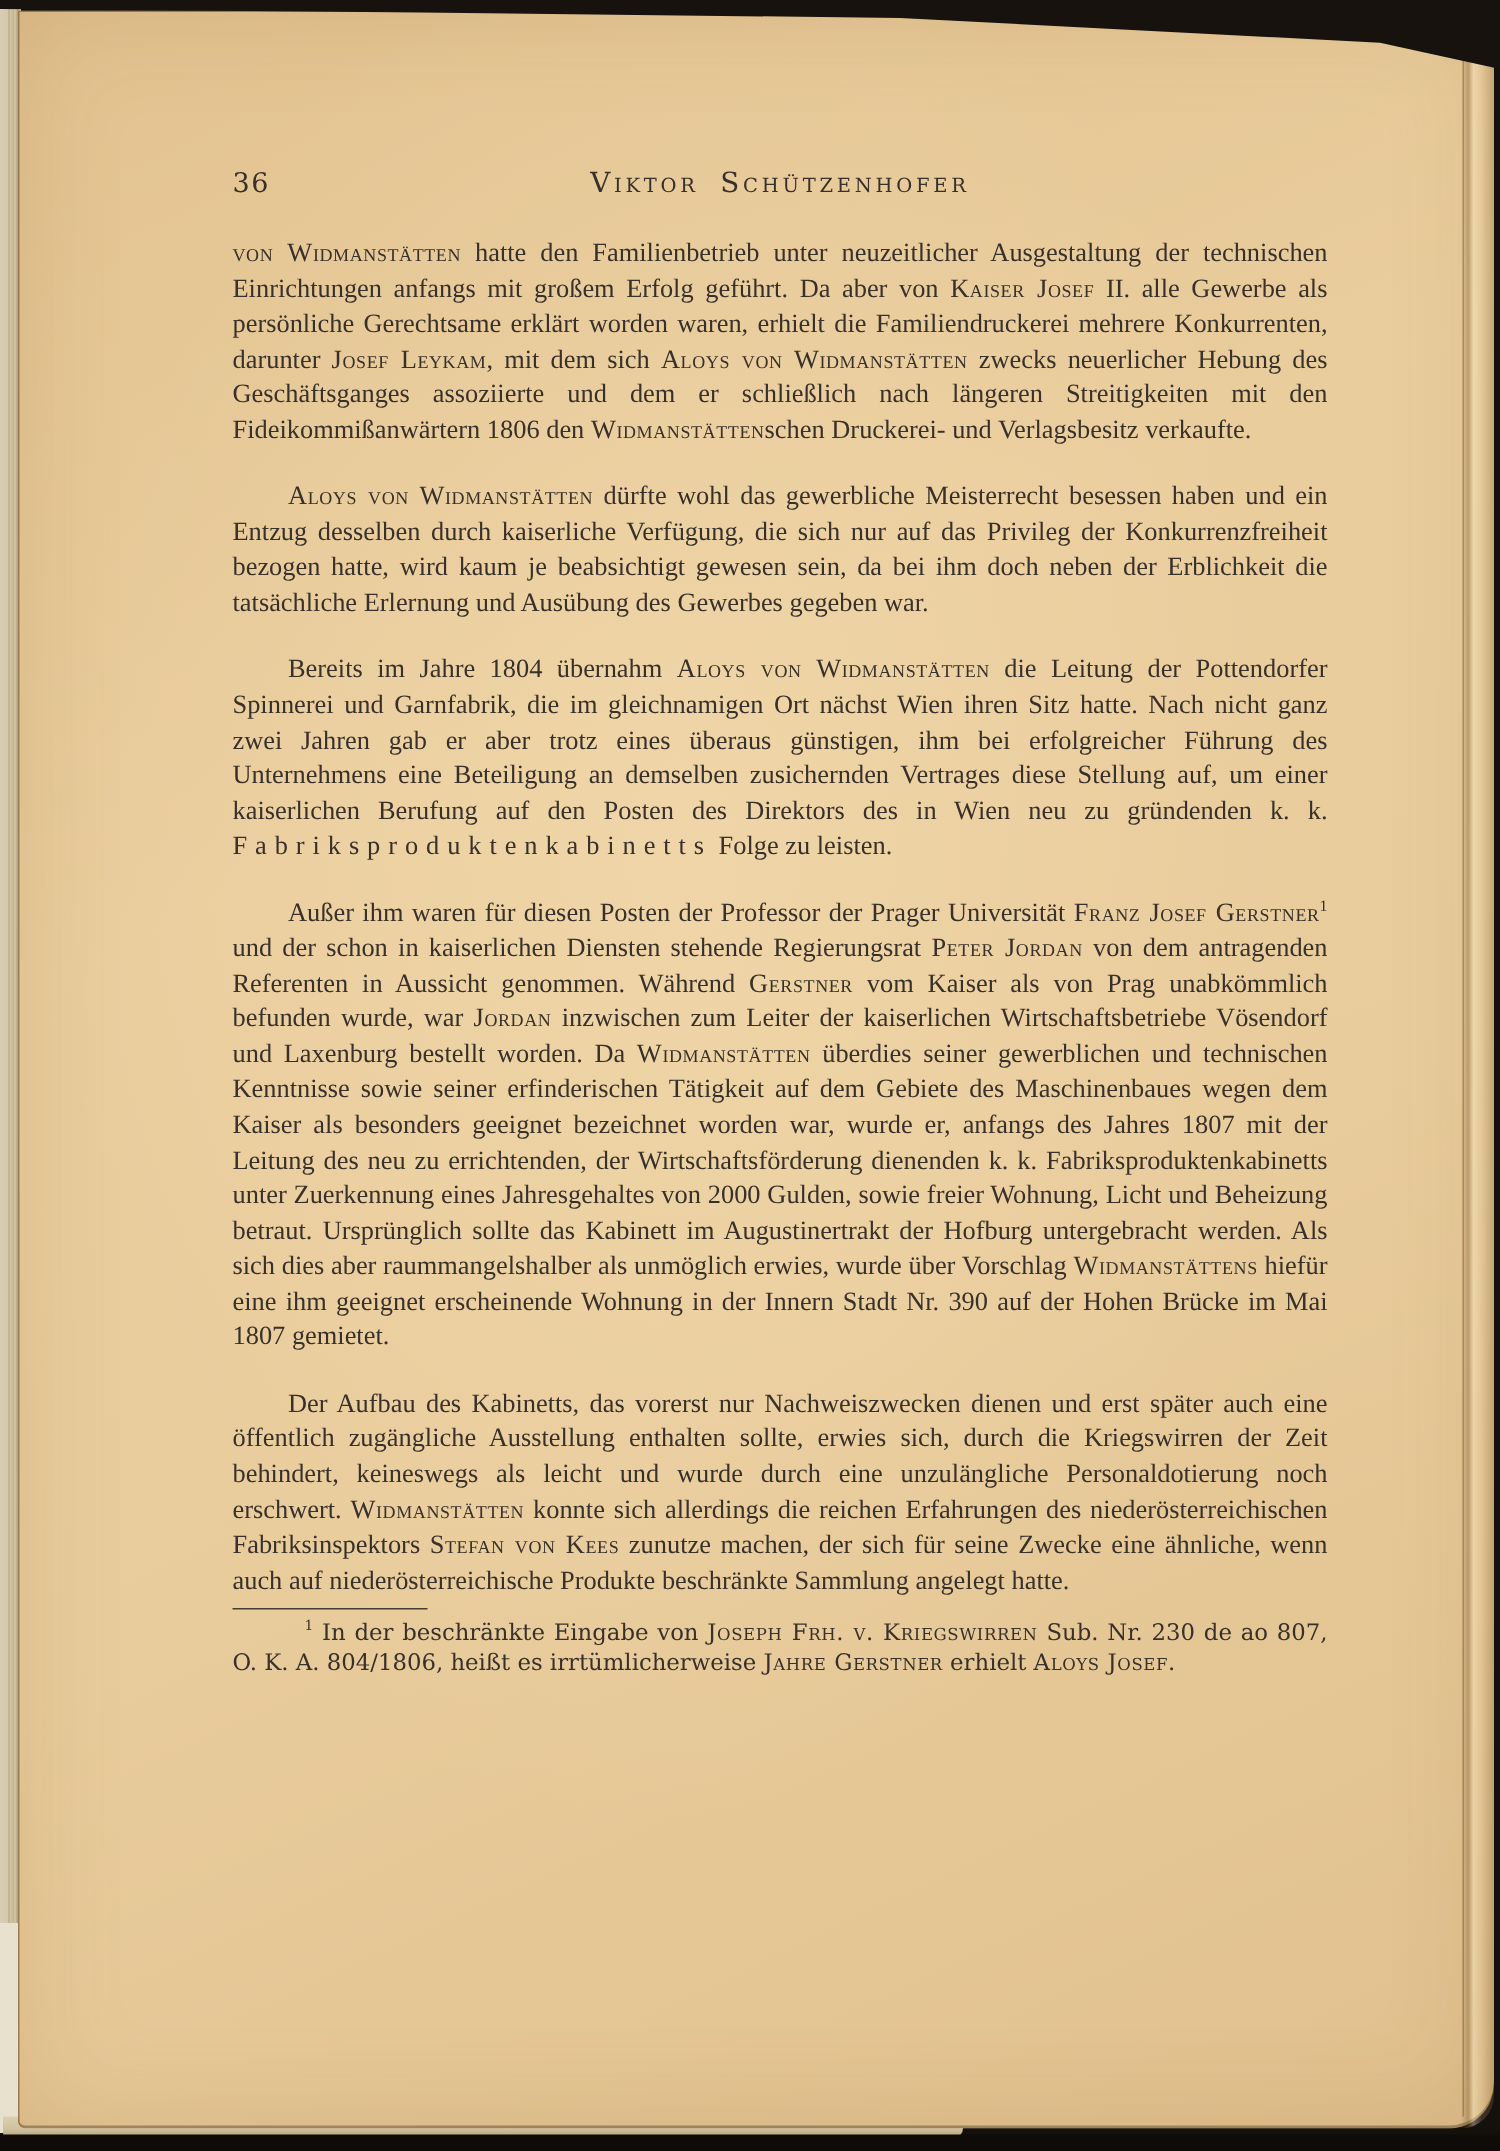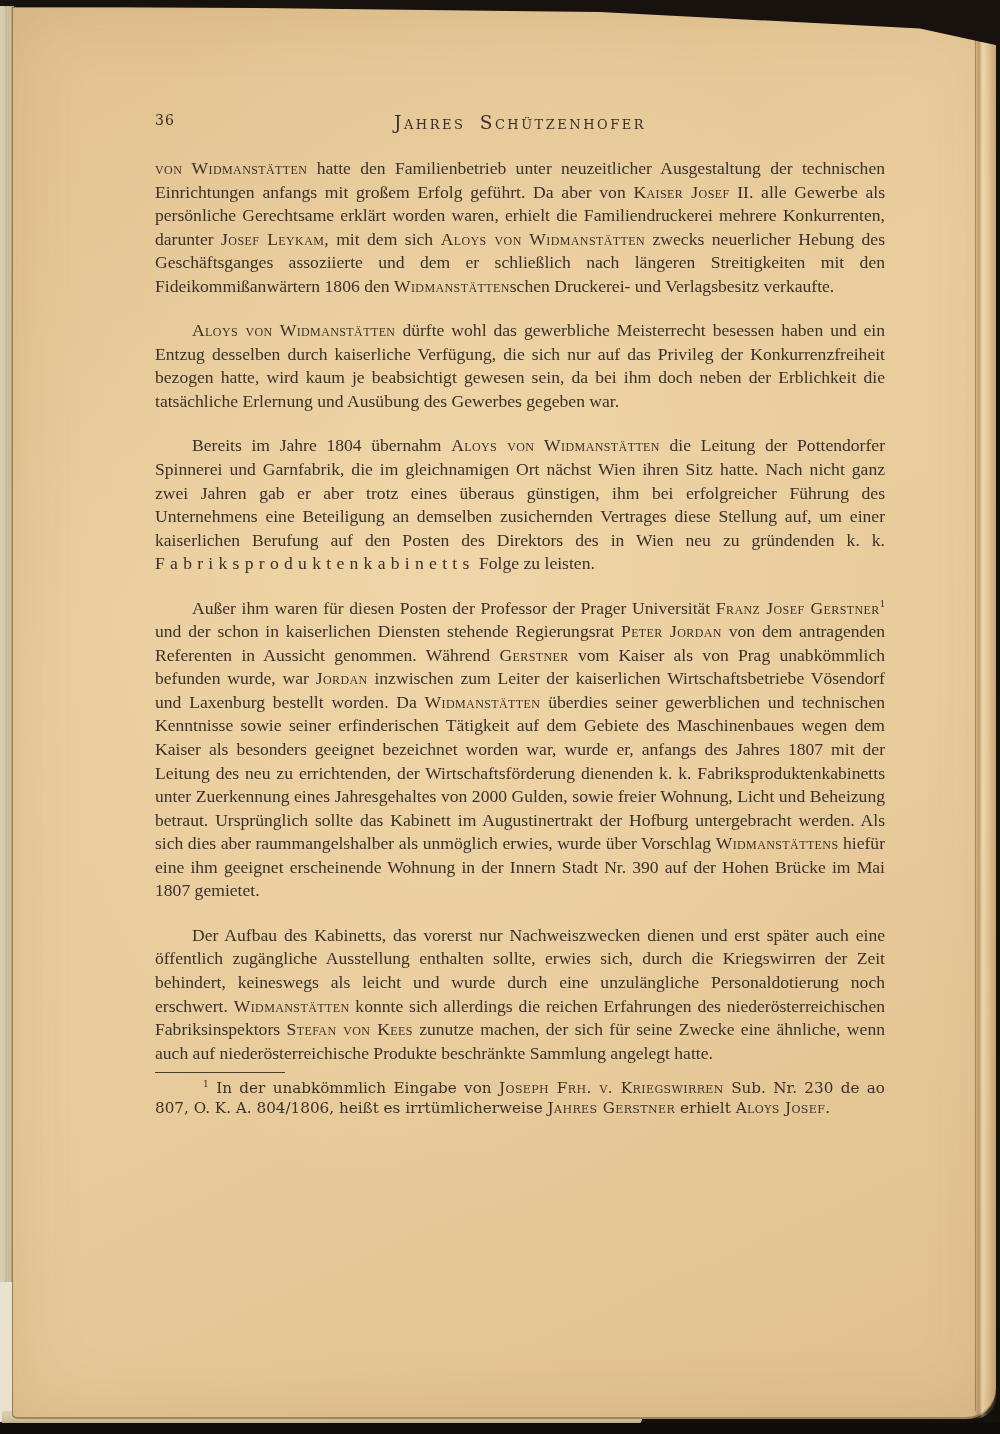--- a/index.html
+++ b/index.html
@@ -75,21 +75,21 @@
   
   .text-block{
     position:absolute;left:143px;top:105px;width:730px;
     color:#38302a;
   }
   .header-row{
     position:relative;height:26px;margin-bottom:19px;
   }
   .page-number{
     position:absolute;left:0;top:0;
-    font-size:14px;letter-spacing:1px;
+    font-size:18px;letter-spacing:1px;
   }
   .running-header{
     position:absolute;left:0;right:0;top:0;text-align:center;
     font-variant:small-caps;font-size:18.5px;letter-spacing:2.5px;
     word-spacing:6px;
   }
   .body-text p{
     margin:0;font-size:17.6px;line-height:23.55px;
     text-align:justify;
     font-family:Liberation Serif, serif;
@@ -116,35 +116,35 @@
   <div class="under-corner"></div>
   <div class="under-bottom"></div>
 
   <div class="page">
     <div class="fold"></div>
     <div class="fold-line"></div>
 
     <div class="text-block">
       <div class="header-row">
         <span class="page-number">36</span>
-        <span class="running-header">Jahres Schützenhofer</span>
+        <span class="running-header">Viktor Schützenhofer</span>
       </div>
 
       <div class="body-text">
           <p><span class="sc">von Widmanstätten</span><span> hatte den Familienbetrieb unter neuzeitlicher Ausgestaltung der technischen Einrichtungen anfangs mit großem Erfolg geführt. Da aber von </span><span class="sc">Kaiser Josef</span><span> II. alle Gewerbe als persönliche Gerechtsame erklärt worden waren, erhielt die Familiendruckerei mehrere Konkurrenten, darunter </span><span class="sc">Josef Leykam</span><span>, mit dem sich </span><span class="sc">Aloys von Widmanstätten</span><span> zwecks neuerlicher Hebung des Geschäftsganges assoziierte und dem er schließlich nach längeren Streitigkeiten mit den Fideikommißanwärtern 1806 den </span><span class="sc">Widmanstätten</span><span>schen Druckerei- und Verlagsbesitz verkaufte.</span></p>
           <p class="indent"><span class="sc">Aloys von Widmanstätten</span><span> dürfte wohl das gewerbliche Meisterrecht besessen haben und ein Entzug desselben durch kaiserliche Verfügung, die sich nur auf das Privileg der Konkurrenzfreiheit bezogen hatte, wird kaum je beabsichtigt gewesen sein, da bei ihm doch neben der Erblichkeit die tatsächliche Erlernung und Ausübung des Gewerbes gegeben war.</span></p>
           <p class="indent"><span>Bereits im Jahre 1804 übernahm </span><span class="sc">Aloys von Widmanstätten</span><span> die Leitung der Pottendorfer Spinnerei und Garnfabrik, die im gleichnamigen Ort nächst Wien ihren Sitz hatte. Nach nicht ganz zwei Jahren gab er aber trotz eines überaus günstigen, ihm bei erfolgreicher Führung des Unternehmens eine Beteiligung an demselben zusichernden Vertrages diese Stellung auf, um einer kaiserlichen Berufung auf den Posten des Direktors des in Wien neu zu gründenden k. k. </span><span class="sp">Fabriksproduktenkabinetts</span><span> Folge zu leisten.</span></p>
           <p class="indent"><span>Außer ihm waren für diesen Posten der Professor der Prager Universität </span><span class="sc">Franz Josef Gerstner</span><span class="sup">1</span><span> und der schon in kaiserlichen Diensten stehende Regierungsrat </span><span class="sc">Peter Jordan</span><span> von dem antragenden Referenten in Aussicht genommen. Während </span><span class="sc">Gerstner</span><span> vom Kaiser als von Prag unabkömmlich befunden wurde, war </span><span class="sc">Jordan</span><span> inzwischen zum Leiter der kaiserlichen Wirtschaftsbetriebe Vösendorf und Laxenburg bestellt worden. Da </span><span class="sc">Widmanstätten</span><span> überdies seiner gewerblichen und technischen Kenntnisse sowie seiner erfinderischen Tätigkeit auf dem Gebiete des Maschinenbaues wegen dem Kaiser als besonders geeignet bezeichnet worden war, wurde er, anfangs des Jahres 1807 mit der Leitung des neu zu errichtenden, der Wirtschaftsförderung dienenden k. k. Fabriksproduktenkabinetts unter Zuerkennung eines Jahresgehaltes von 2000 Gulden, sowie freier Wohnung, Licht und Beheizung betraut. Ursprünglich sollte das Kabinett im Augustinertrakt der Hofburg untergebracht werden. Als sich dies aber raummangelshalber als unmöglich erwies, wurde über Vorschlag </span><span class="sc">Widmanstättens</span><span> hiefür eine ihm geeignet erscheinende Wohnung in der Innern Stadt Nr. 390 auf der Hohen Brücke im Mai 1807 gemietet.</span></p>
           <p class="indent"><span>Der Aufbau des Kabinetts, das vorerst nur Nachweiszwecken dienen und erst später auch eine öffentlich zugängliche Ausstellung enthalten sollte, erwies sich, durch die Kriegswirren der Zeit behindert, keineswegs als leicht und wurde durch eine unzulängliche Personaldotierung noch erschwert. </span><span class="sc">Widmanstätten</span><span> konnte sich allerdings die reichen Erfahrungen des niederösterreichischen Fabriksinspektors </span><span class="sc">Stefan von Kees</span><span> zunutze machen, der sich für seine Zwecke eine ähnliche, wenn auch auf niederösterreichische Produkte beschränkte Sammlung angelegt hatte.</span></p>
         </div>
 
       <div class="footnote">
         <div class="footnote-rule"></div>
         <div class="footnote-text">
-            <p class="indent"><span class="sup">1</span><span> In der unabkömmlich Eingabe von </span><span class="sc">Joseph Frh. v. Kriegswirren</span><span> Sub. Nr. 230 de ao 807, O. K. A. 804/1806, heißt es irrtümlicherweise </span><span class="sc">Jahres Gerstner</span><span> erhielt </span><span class="sc">Aloys Josef</span><span>.</span></p>
+            <p class="indent"><span class="sup">1</span><span> In der beschränkte Eingabe von </span><span class="sc">Joseph Frh. v. Kriegswirren</span><span> Sub. Nr. 230 de ao 807, O. K. A. 804/1806, heißt es irrtümlicherweise </span><span class="sc">Jahre Gerstner</span><span> erhielt </span><span class="sc">Aloys Josef</span><span>.</span></p>
           </div>
       </div>
     </div>
   </div>
 
   <div class="top-shade"></div>
   <div class="bottom-shade"></div>
 </div>
 
 </body></html>

